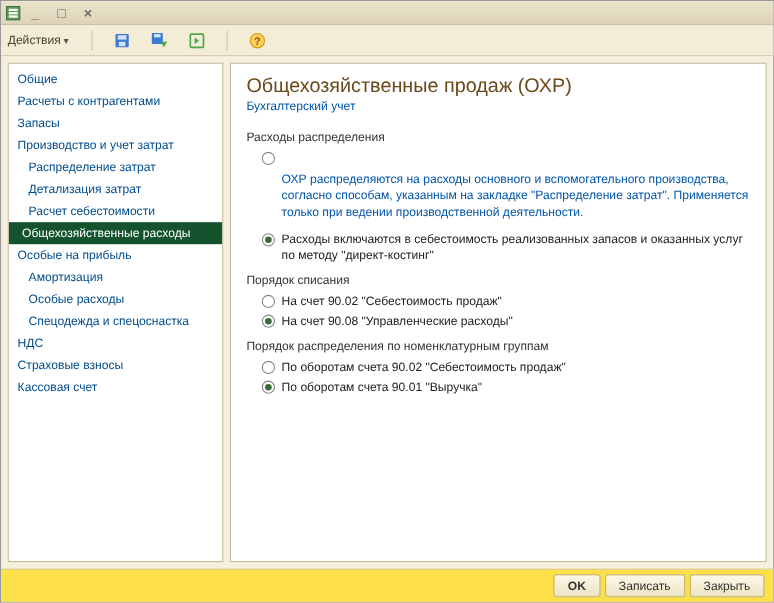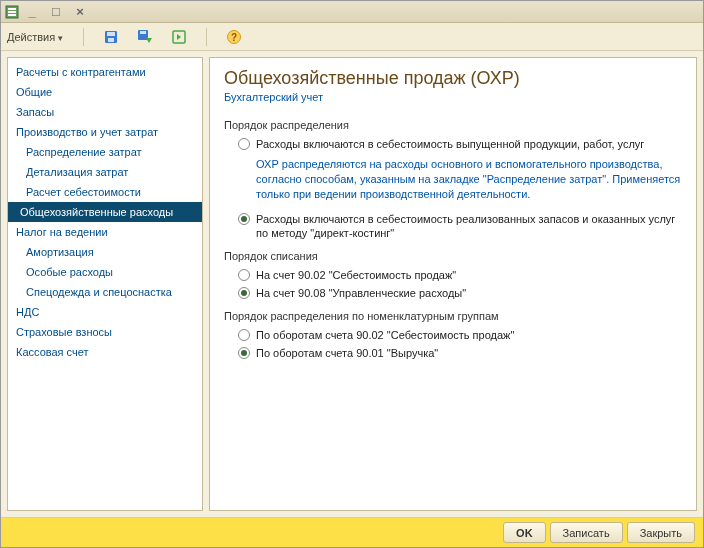--- a/index.html
+++ b/index.html
@@ -66,21 +66,21 @@
   }
   .nav-item {
     padding: 2px 8px;
     color: #004c8c;
     cursor: pointer;
     line-height: 16px;
     white-space: nowrap;
   }
   .nav-item.indent1 { padding-left: 18px; }
   .nav-item.selected {
-    background: #0c4a6e;
+    background: #14532d;
     color: #fff;
     padding-left: 12px;
   }
   .content-panel {
     flex: 1;
     background: #fff;
     border: 1px solid #c4bb9b;
     padding: 10px 14px;
     overflow-y: auto;
   }
@@ -173,45 +173,44 @@
     <span class="ticon">
       <svg width="16" height="16">
           <circle cx="8" cy="8" r="6.5" fill="#ffcf5a" stroke="#d59a1a"></circle>
           <text x="8" y="12" text-anchor="middle" font-size="10" font-weight="bold" fill="#8a5a0a">?</text>
         </svg>
     </span>
   </div>
 
   <div class="body-area">
     <div class="nav-panel" id="nav-panel">
+        <div class="nav-item">Общие</div>
         <div class="nav-item">Расчеты с контрагентами</div>
-        <div class="nav-item">Общие</div>
         <div class="nav-item">Запасы</div>
         <div class="nav-item">Производство и учет затрат</div>
         <div class="nav-item indent1">Распределение затрат</div>
         <div class="nav-item indent1">Детализация затрат</div>
         <div class="nav-item indent1">Расчет себестоимости</div>
         <div class="nav-item indent1 selected">Общехозяйственные расходы</div>
-        <div class="nav-item">Налог на ведении</div>
+        <div class="nav-item">Особые на прибыль</div>
         <div class="nav-item indent1">Амортизация</div>
         <div class="nav-item indent1">Особые расходы</div>
         <div class="nav-item indent1">Спецодежда и спецоснастка</div>
         <div class="nav-item">НДС</div>
         <div class="nav-item">Страховые взносы</div>
         <div class="nav-item">Кассовая счет</div>
       </div>
 
     <div class="content-panel">
       <h1 class="page-title">Общехозяйственные продаж (ОХР)</h1>
       <div class="subtitle">Бухгалтерский учет</div>
 
-      <div class="section-label">Порядок распределения</div>
+      <div class="section-label">Расходы распределения</div>
       <div class="radio-row">
         <span class="radio"></span>
-        <span class="radio-label">Расходы включаются в себестоимость выпущенной продукции, работ, услуг</span>
       </div>
       <div class="hint-block">ОХР распределяются на расходы основного и вспомогательного производства, согласно способам, указанным на закладке "Распределение затрат". Применяется только при ведении производственной деятельности.</div>
       <div class="radio-row">
         <span class="radio checked"></span>
         <span class="radio-label">Расходы включаются в себестоимость реализованных запасов и оказанных услуг по методу "директ-костинг"</span>
       </div>
 
       <div class="section-label">Порядок списания</div>
       <div class="radio-row">
         <span class="radio"></span>

